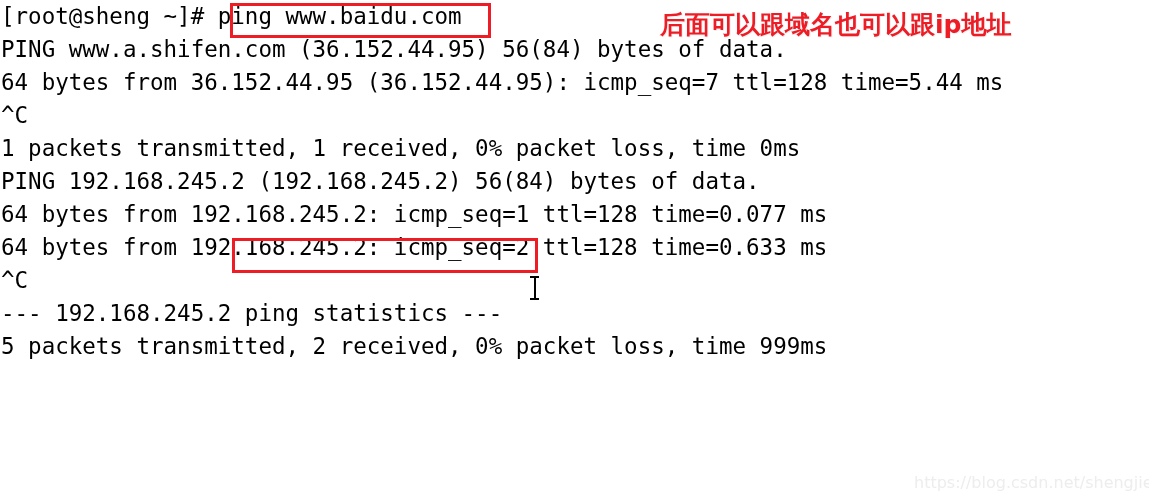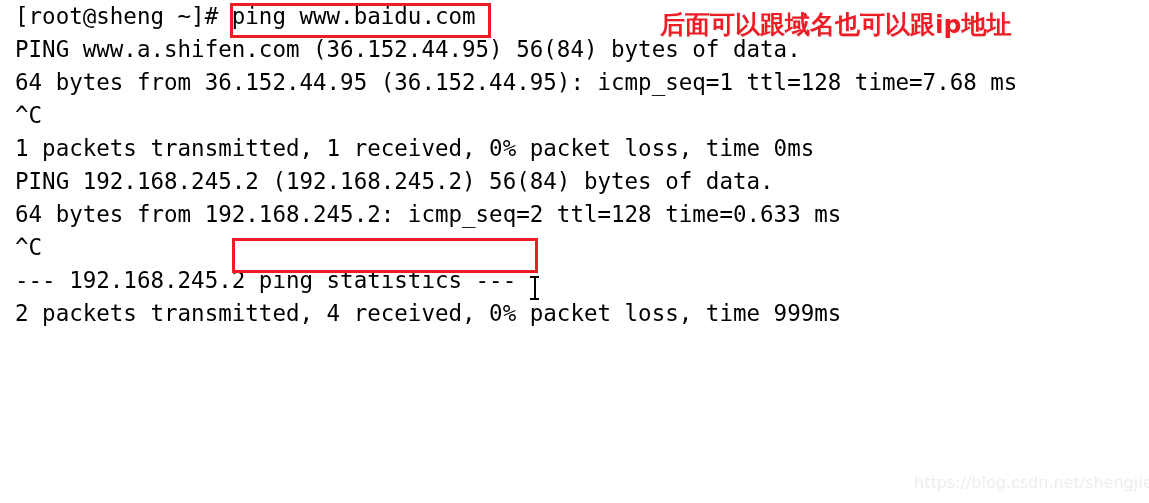--- a/index.html
+++ b/index.html
@@ -24,21 +24,21 @@
     top: 0px;
     width: 1149px;
   }
   .line {
     height: 33px;
     line-height: 33px;
     font-size: 22.5px;
     letter-spacing: 0px;
     color: #000000;
     white-space: pre;
-    padding-left: 15px;
+    padding-left: 1px;
   }
 
   
   .redbox {
     position: absolute;
     border: 3px solid #ee1c25;
     box-sizing: border-box;
     background: transparent;
     pointer-events: none;
   }
@@ -108,28 +108,29 @@
   #text-cursor .bar-bottom { top: 22px; }
 </style>
 </head>
 <body>
 
 <div id="screen">
 
   <div id="terminal">
     <div class="line">[root@sheng ~]# ping www.baidu.com</div>
     <div class="line">PING www.a.shifen.com (36.152.44.95) 56(84) bytes of data.</div>
-    <div class="line">64 bytes from 36.152.44.95 (36.152.44.95): icmp_seq=1 ttl=128 time=7.68 ms</div>
+    <div class="line">64 bytes from 36.152.44.95 (36.152.44.95): icmp_seq=7 ttl=128 time=5.44 ms</div>
     <div class="line">^C</div>
     <div class="line">1 packets transmitted, 1 received, 0% packet loss, time 0ms</div>
     <div class="line">PING 192.168.245.2 (192.168.245.2) 56(84) bytes of data.</div>
+    <div class="line">64 bytes from 192.168.245.2: icmp_seq=1 ttl=128 time=0.077 ms</div>
     <div class="line">64 bytes from 192.168.245.2: icmp_seq=2 ttl=128 time=0.633 ms</div>
     <div class="line">^C</div>
     <div class="line">--- 192.168.245.2 ping statistics ---</div>
-    <div class="line">2 packets transmitted, 4 received, 0% packet loss, time 999ms</div>
+    <div class="line">5 packets transmitted, 2 received, 0% packet loss, time 999ms</div>
   </div>
 
   <div class="redbox" id="redbox-cmd-1"></div>
   <div class="redbox" id="redbox-cmd-2"></div>
 
   <div id="annotation">后面可以跟域名也可以跟ip地址</div>
 
   <div id="text-cursor">
     <div class="bar-top"></div>
     <div class="stem"></div>

